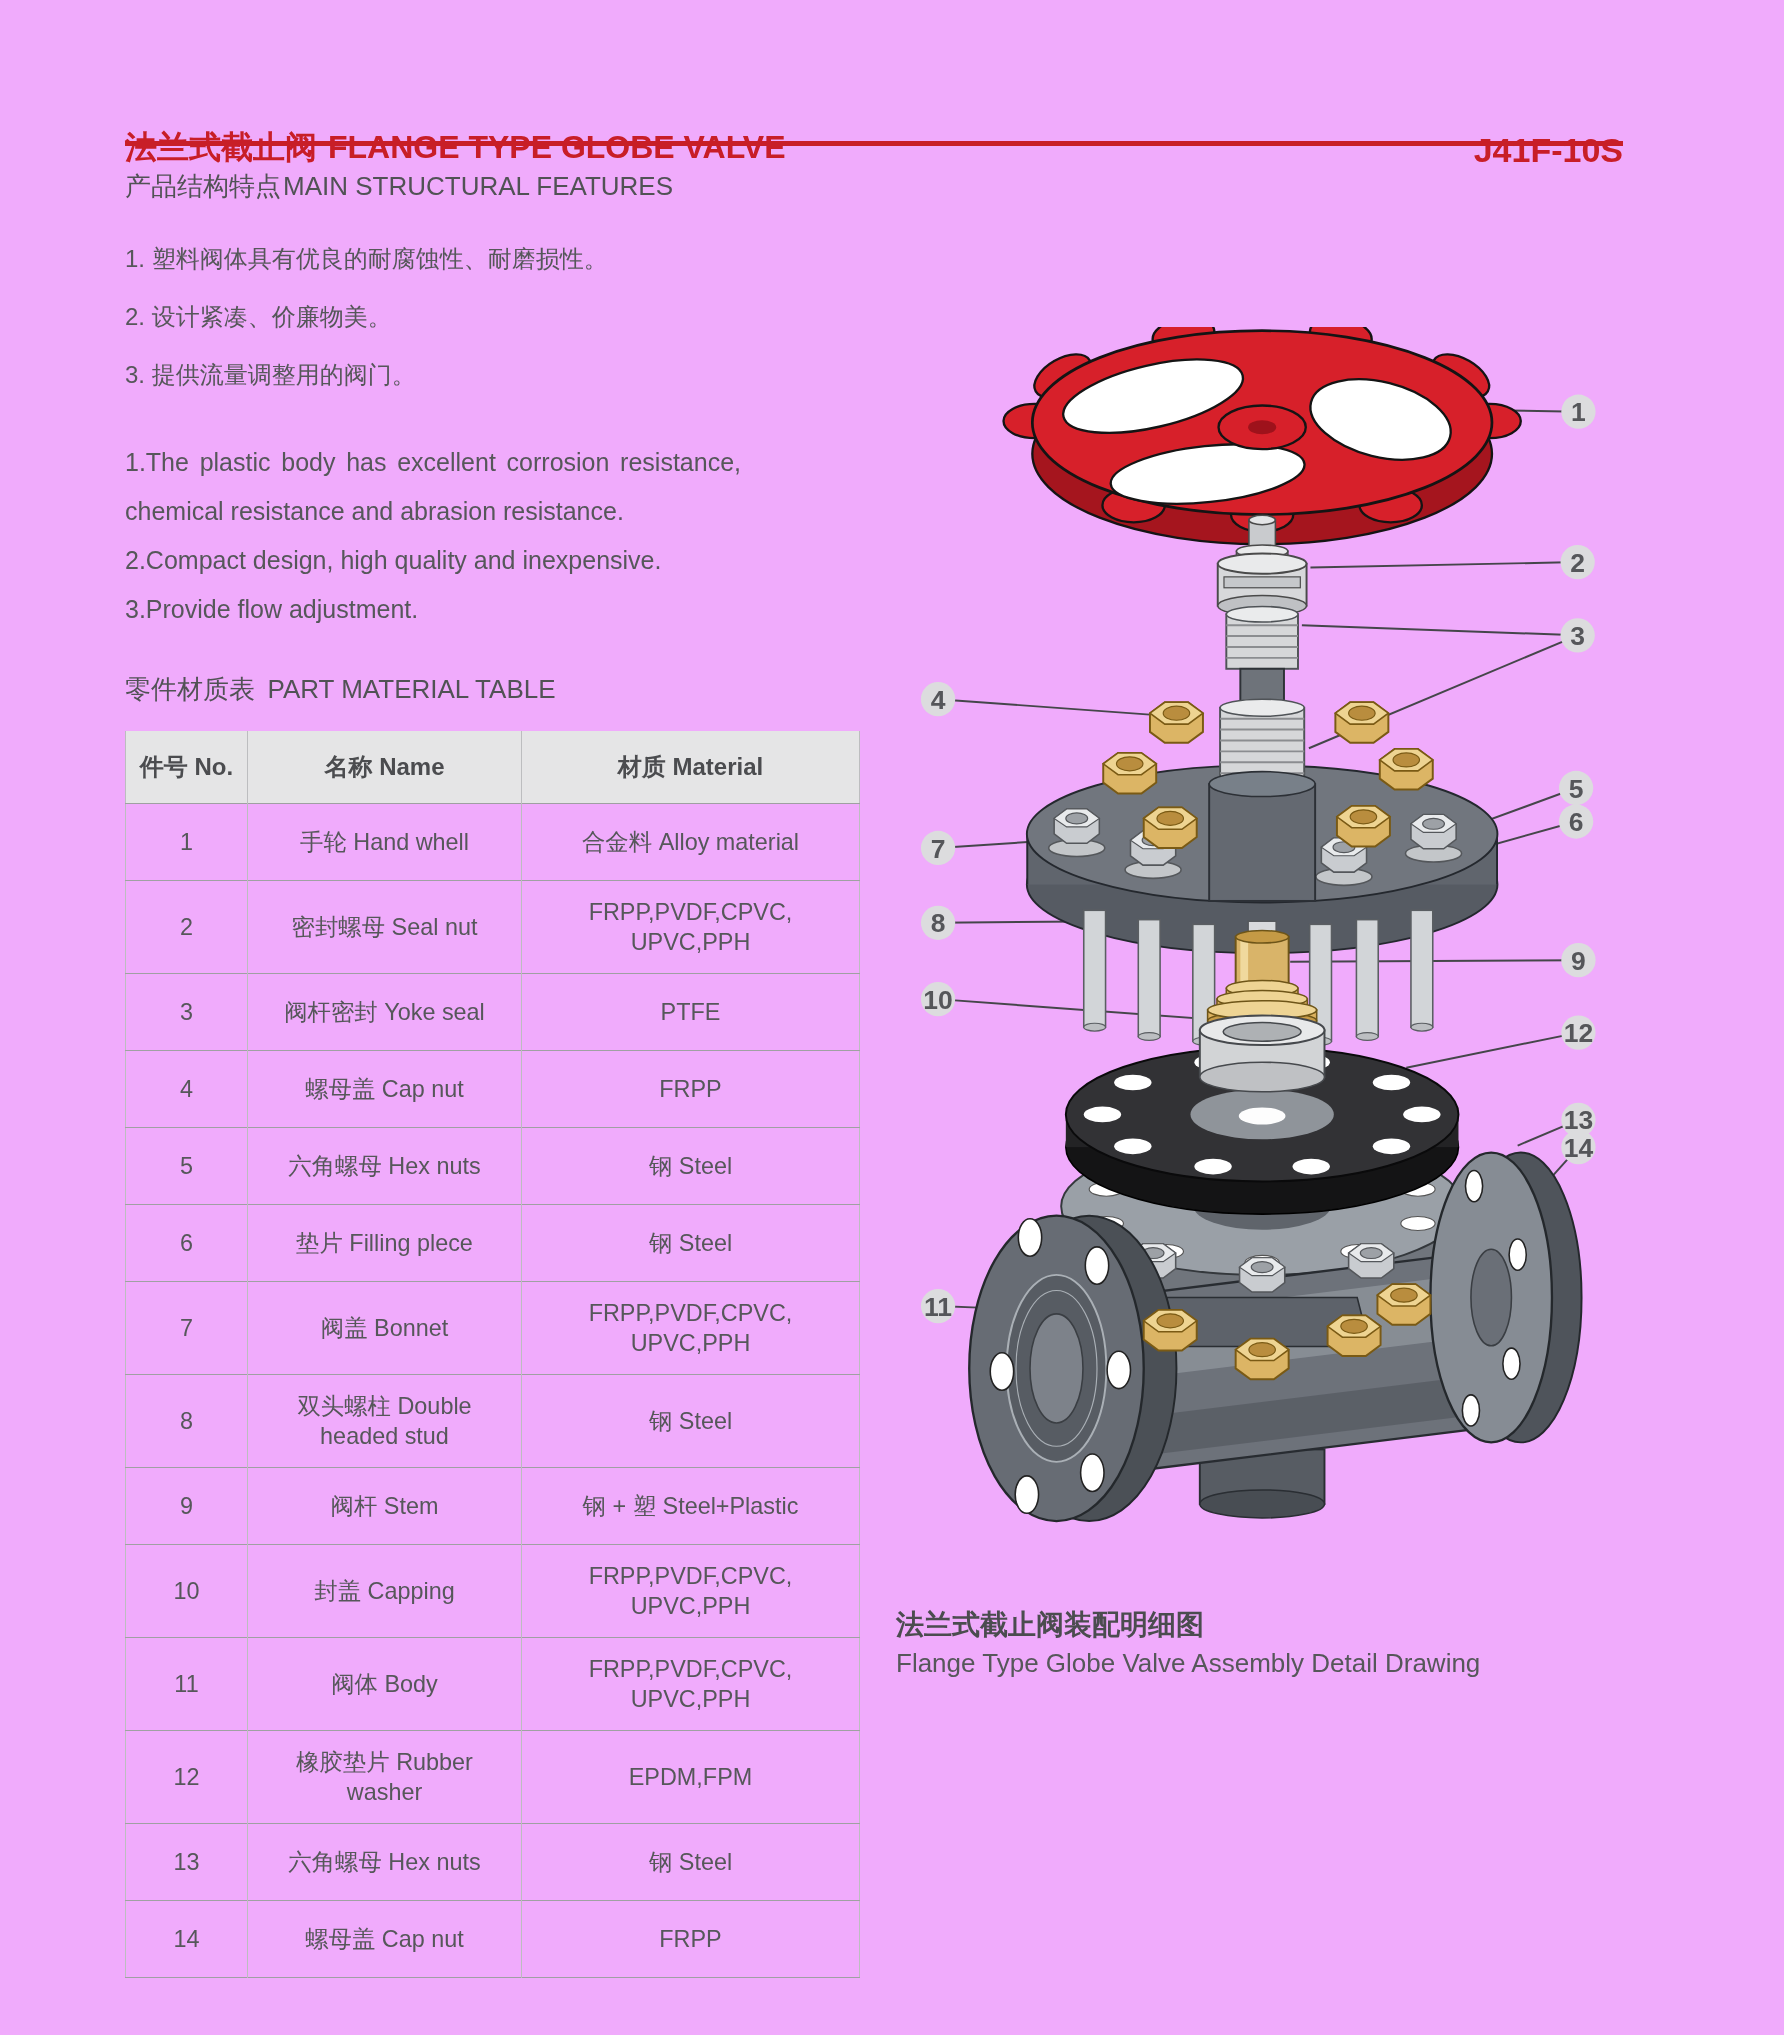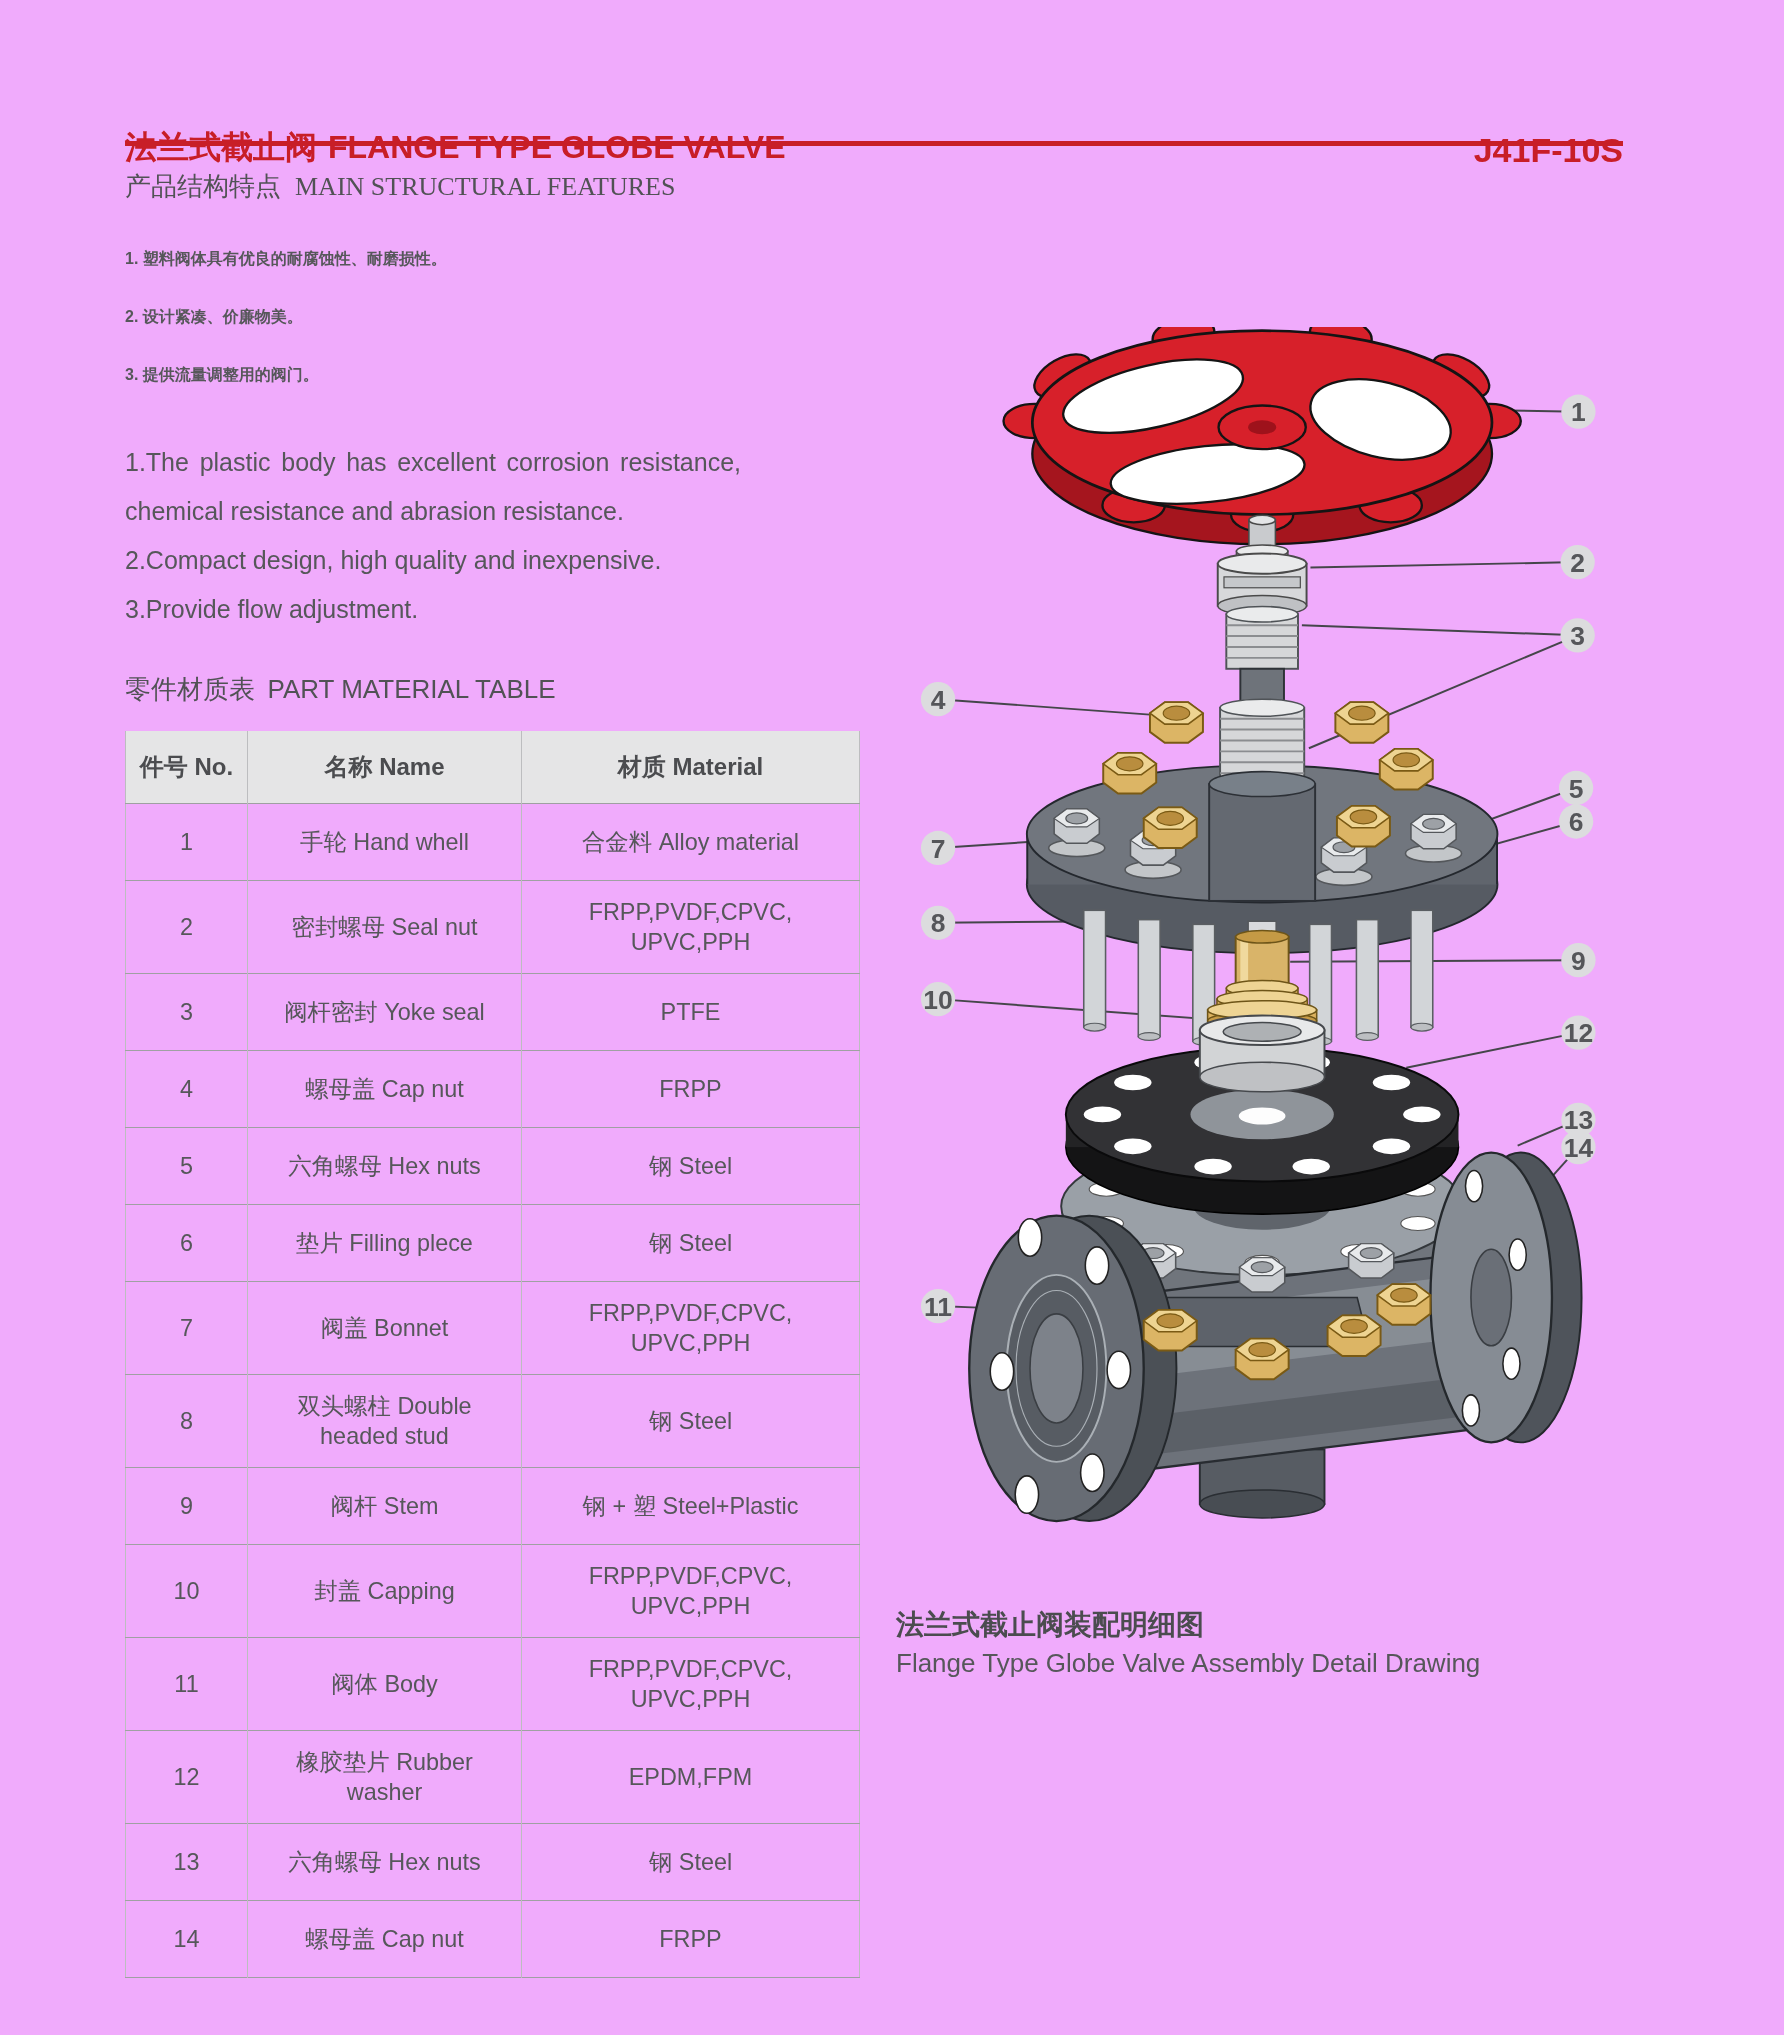--- a/index.html
+++ b/index.html
@@ -8,23 +8,23 @@
   
   .hdr{position:absolute;left:125px;top:87px;width:1498px;display:flex;
        justify-content:space-between;align-items:flex-end;}
   .hdr .t-left{font-size:32px;font-weight:bold;color:#c81e27;letter-spacing:0;}
   .hdr .t-left .zh{margin-right:11px;}
   .hdr .model{font-size:34px;font-weight:bold;color:#c81e27;margin-top:44px;}
   .rule{position:absolute;left:125px;top:141px;width:1498px;height:4.7px;background:#c81e27;}
   
   .col{position:absolute;left:125px;top:170px;width:647px;}
   .sec-heading{font-size:26px;line-height:33px;color:#515255;font-weight:500;}
-  .sec-heading .en{margin-left:14px;font-family:Liberation Serif, serif;}
+  .sec-heading .en{margin-left:2px;}
   .list-zh{margin-top:26.5px;}
-  .list-zh .li{font-size:16px;line-height:58px;white-space:nowrap;font-weight:bold;}
+  .list-zh .li{font-size:24px;line-height:58px;white-space:nowrap;}
   .para-en{margin-top:34px;width:616px;}
   .para-en .ln{font-size:25px;line-height:49px;}
   .para-en .ln.just{text-align:justify;text-align-last:justify;}
   .tbl-heading{margin-top:39px;font-size:26px;line-height:33px;color:#515255;font-weight:500;}
   .tbl-heading .en{margin-left:12.5px;}
   
   table.mat{margin-top:25px;width:734px;border-collapse:collapse;table-layout:fixed;
             font-size:23.4px;color:#56575a;text-align:center;
             border-left:0.8px solid #bcbdbf;border-right:0.8px solid #bcbdbf;border-bottom:1.6px solid #9fa0a2;}
   table.mat col.c0{width:122px;} table.mat col.c1{width:274px;} table.mat col.c2{width:338px;}

